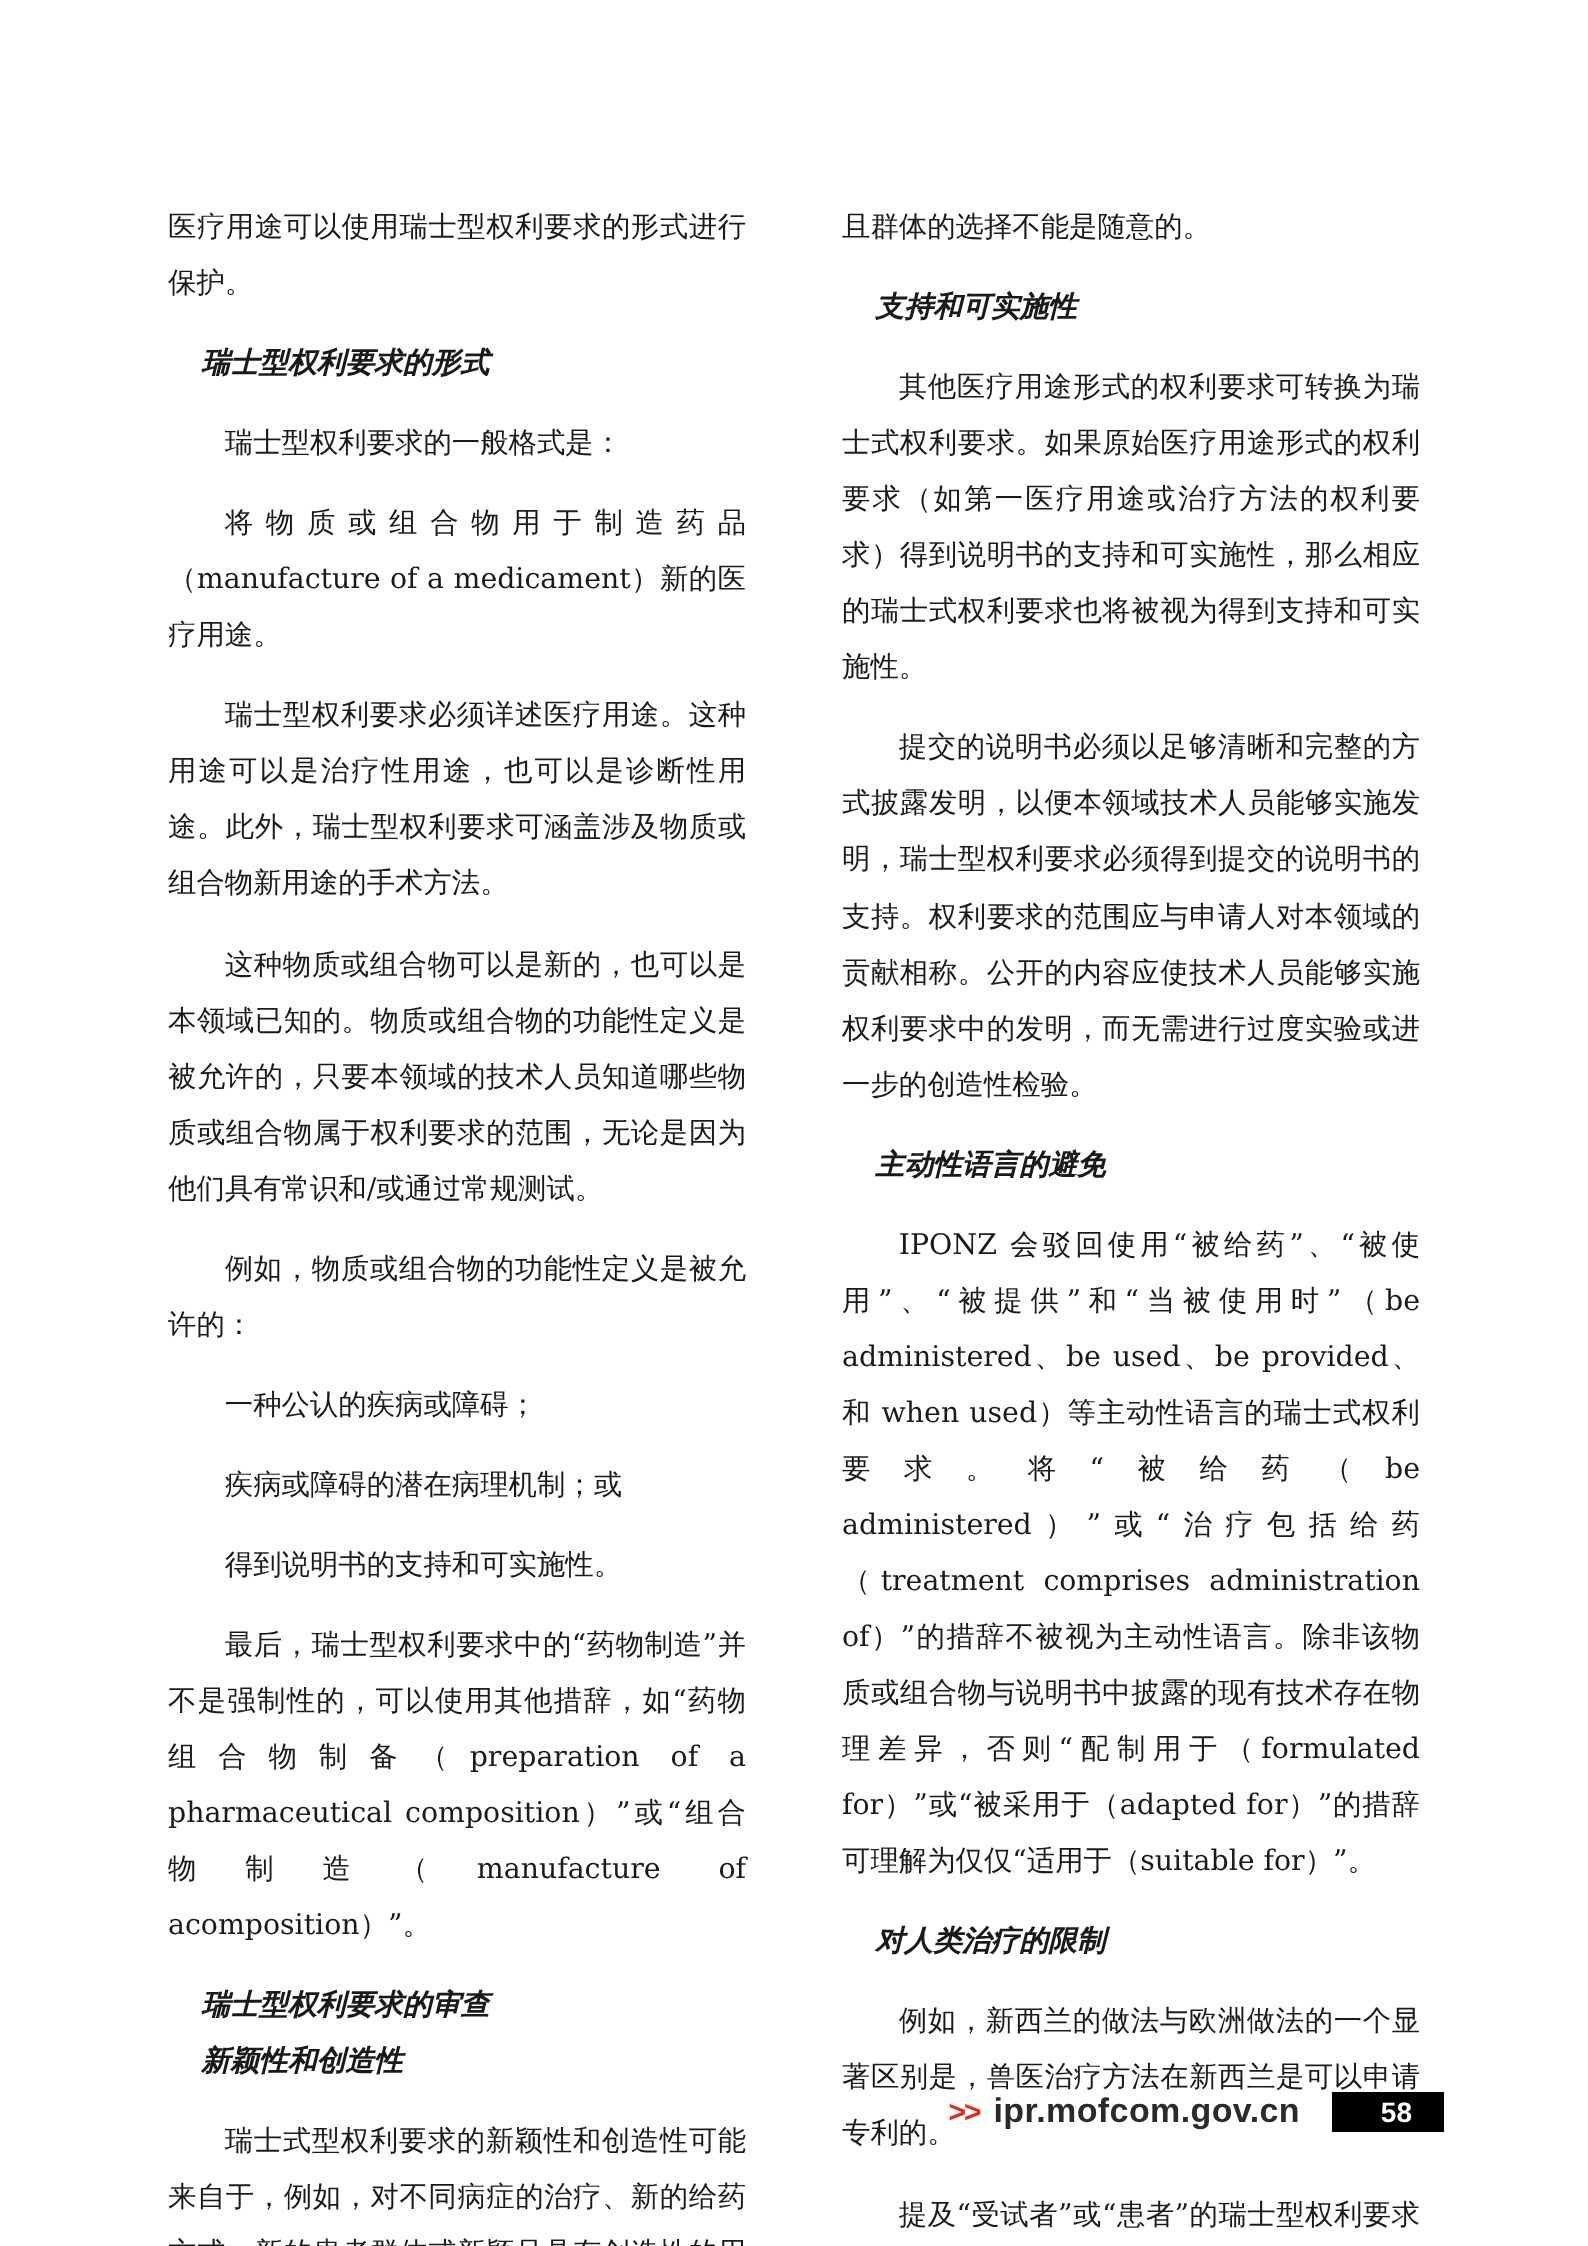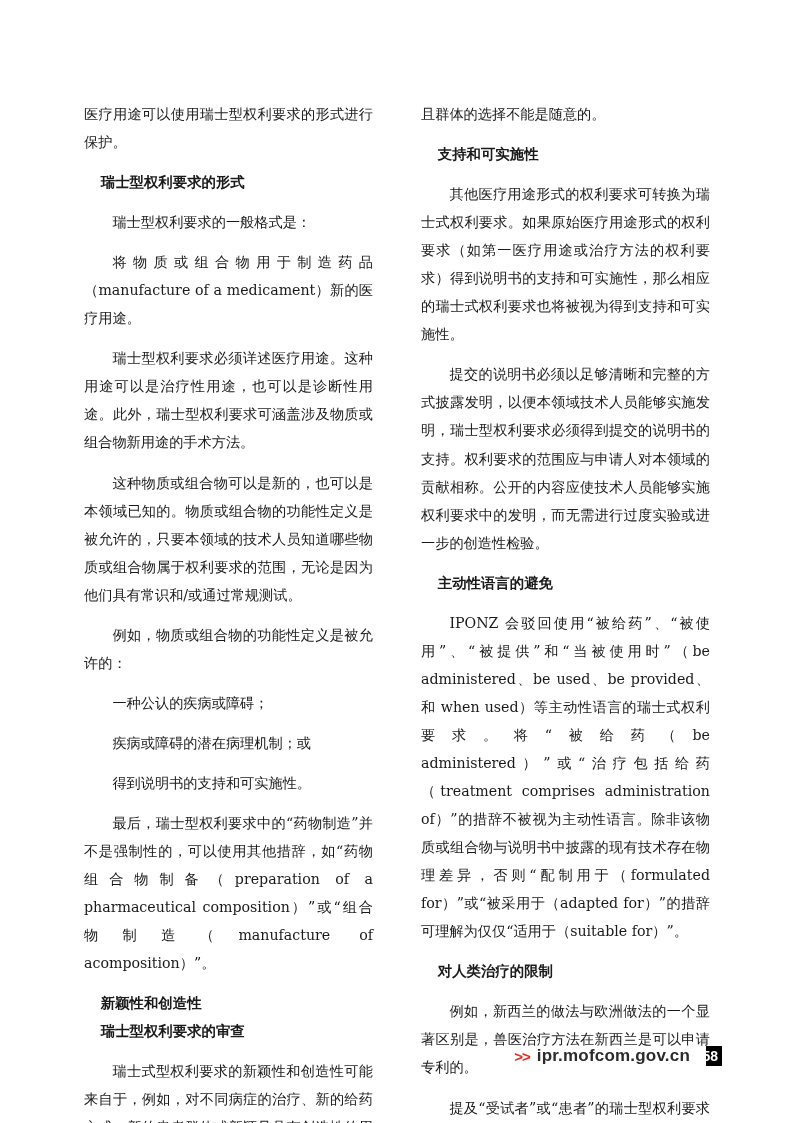--- a/index.html
+++ b/index.html
@@ -42,20 +42,21 @@
   }
   .para.gap {
     margin-top: 8px;
   }
   .heading {
     margin: 0;
     text-indent: 2em;
     font-weight: 700;
     font-family: "DejaVu Sans", "Liberation Sans", sans-serif;
     font-size: 14.4px;
+    font-style: italic;
   }
   .footer {
     position: absolute;
     top: 1045px;
     left: 72px;
     width: 650px;
     height: 22px;
     display: flex;
     align-items: center;
     justify-content: flex-end;
@@ -72,27 +73,27 @@
   .site {
     font-weight: 700;
     font-size: 17px;
     color: #2b2b2b;
     letter-spacing: 0.2px;
   }
   .badge {
     margin-left: 16px;
     background: var(--badge-bg, #000000);
     color: var(--badge-text, #ffffff);
-    width: 16px;
+    width: 56px;
     height: 20px;
     box-sizing: border-box;
     display: flex;
     align-items: center;
     justify-content: flex-end;
-    padding-right: 4px;
+    padding-right: 16px;
     font-weight: 700;
     font-size: 14px;
   }
 </style>
 </head>
 <body style="--bg: #ffffff; --text: #1a1a1a; --accent: #e8281e; --badge-bg: #000000; --badge-text: #ffffff;">
 
 <div class="page">
 
   <div class="content">
@@ -101,22 +102,22 @@
         <div class="heading">瑞士型权利要求的形式</div>
         <div class="para">瑞士型权利要求的一般格式是：</div>
         <div class="para">将物质或组合物用于制造药品（manufacture of a medicament）新的医疗用途。</div>
         <div class="para">瑞士型权利要求必须详述医疗用途。这种用途可以是治疗性用途，也可以是诊断性用途。此外，瑞士型权利要求可涵盖涉及物质或组合物新用途的手术方法。</div>
         <div class="para">这种物质或组合物可以是新的，也可以是本领域已知的。物质或组合物的功能性定义是被允许的，只要本领域的技术人员知道哪些物质或组合物属于权利要求的范围，无论是因为他们具有常识和/或通过常规测试。</div>
         <div class="para">例如，物质或组合物的功能性定义是被允许的：</div>
         <div class="para">一种公认的疾病或障碍；</div>
         <div class="para">疾病或障碍的潜在病理机制；或</div>
         <div class="para">得到说明书的支持和可实施性。</div>
         <div class="para">最后，瑞士型权利要求中的“药物制造”并不是强制性的，可以使用其他措辞，如“药物组合物制备（preparation of a pharmaceutical composition）”或“组合物制造（manufacture of acomposition）”。</div>
+        <div class="heading">瑞士型权利要求的审查</div>
         <div class="heading">新颖性和创造性</div>
-        <div class="heading">瑞士型权利要求的审查</div>
         <div class="para">瑞士式型权利要求的新颖性和创造性可能来自于，例如，对不同病症的治疗、新的给药方式、新的患者群体或新颖且具有创造性的用药方案等。如果新颖性在于给药方式或用药方案，IPONZ 认为权利要求的客体还必须克服劣势或提供优于现有技术的优势，才具有创造性。对于新的患者群体，IPONZ 认为新患者群体必须与之前的群体有明显区别，并</div>
       </div>
     <div class="col">
         <div class="para cont">且群体的选择不能是随意的。</div>
         <div class="heading">支持和可实施性</div>
         <div class="para">其他医疗用途形式的权利要求可转换为瑞士式权利要求。如果原始医疗用途形式的权利要求（如第一医疗用途或治疗方法的权利要求）得到说明书的支持和可实施性，那么相应的瑞士式权利要求也将被视为得到支持和可实施性。</div>
         <div class="para">提交的说明书必须以足够清晰和完整的方式披露发明，以便本领域技术人员能够实施发明，瑞士型权利要求必须得到提交的说明书的支持。权利要求的范围应与申请人对本领域的贡献相称。公开的内容应使技术人员能够实施权利要求中的发明，而无需进行过度实验或进一步的创造性检验。</div>
         <div class="heading">主动性语言的避免</div>
         <div class="para">IPONZ 会驳回使用“被给药”、“被使用”、“被提供”和“当被使用时”（be administered、be used、be provided、和 when used）等主动性语言的瑞士式权利要求。将“被给药（be administered）”或“治疗包括给药（treatment comprises administration of）”的措辞不被视为主动性语言。除非该物质或组合物与说明书中披露的现有技术存在物理差异，否则“配制用于（formulated for）”或“被采用于（adapted for）”的措辞可理解为仅仅“适用于（suitable for）”。</div>
         <div class="heading">对人类治疗的限制</div>

